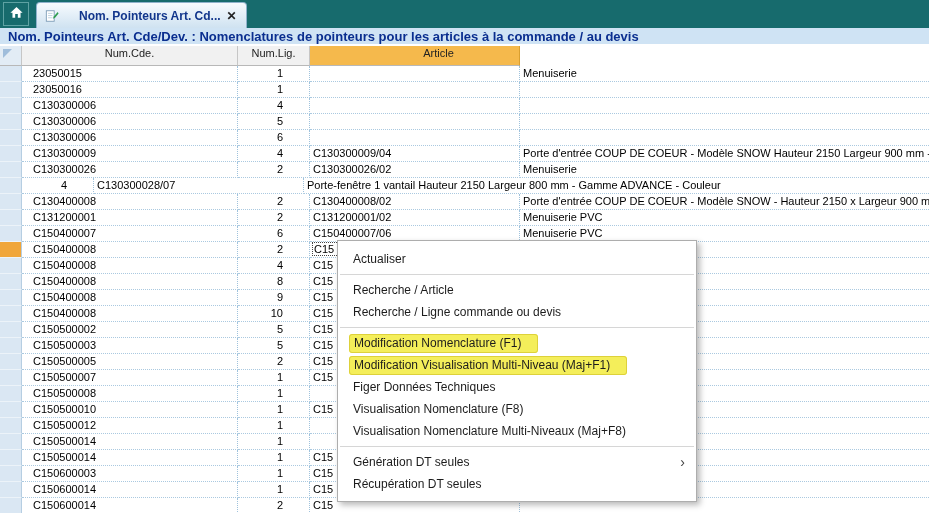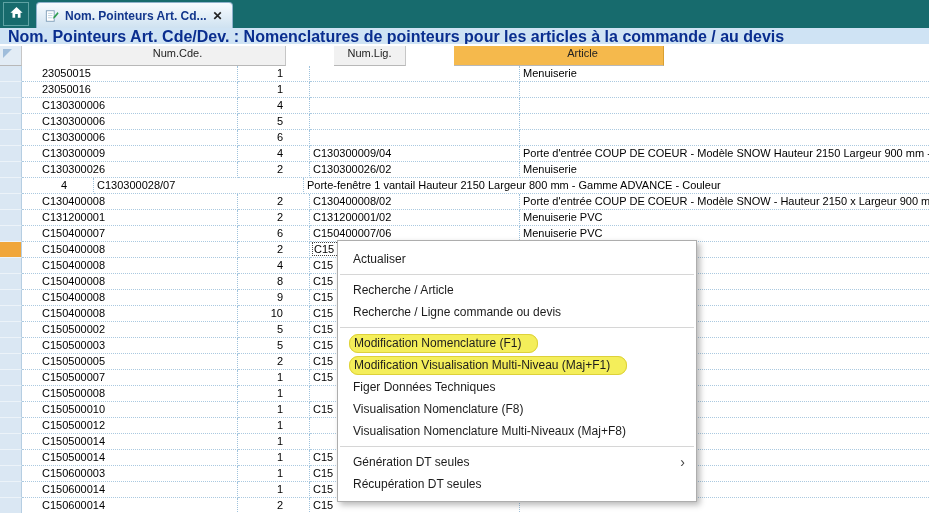--- a/index.html
+++ b/index.html
@@ -34,43 +34,43 @@
     padding:0 9px 0 8px;
     background:linear-gradient(#f7fbfe,#cfe2f1);
     border:1px solid #8fb2cc;
     border-bottom:none;
     border-radius:4px 4px 0 0;
     min-width:196px;
   }
   .tab-icon svg { width:14px; height:14px; display:block; }
   .tab-label {
     font-size:12px; font-weight:bold; color:#12368c;
-    white-space:nowrap; overflow:hidden;
+    white-space:nowrap; overflow:hidden;margin-left:14px;
   }
   .tab-close {
     margin-left:auto;
     font-size:12px; font-weight:bold; color:#222;
     cursor:pointer; line-height:1;
   }
 
   
   .titlebar {
     height:18px;
     line-height:18px;
     background:var(--titlebar-bg,#cfe3f4);
     border-bottom:2px solid #ffffff;
     color:var(--titlebar-text,#0a2e8f);
-    font-size:16px; font-weight:bold;
+    font-size:13px; font-weight:bold;
     padding-left:8px;
     white-space:nowrap; overflow:hidden;
   }
 
   
   .table { width:100%; }
-  .thead { display:flex; height:20px;gap:48px; }
+  .thead { display:flex; height:20px; }
   .hcell {
     background:#f1f1f1;
     border-right:1px solid #c6c6c6;
     border-bottom:1px solid #b8b8b8;
     font-size:11px; color:#222;
     text-align:center; line-height:15px;
     overflow:hidden; white-space:nowrap;
   }
   .gutter-h {
     width:22px;
@@ -98,21 +98,21 @@
     line-height:15px;
     overflow:hidden; white-space:nowrap;
   }
   .gutter {
     width:22px;
     background:#dae7f3;
     border-right:1px solid #b6cee2;
     border-bottom:1px solid #ecf3f9;
   }
   .trow.selected .gutter { background:var(--selected-gutter,#f0a63a); }
-  .cde { width:216px; padding-left:20px; }
+  .cde { width:216px; padding-left:11px; }
   .lig { width:72px; text-align:right; padding-right:26px; }
   .article { width:210px; padding-left:3px; }
   .designation { flex:1; padding-left:3px; border-right:none; }
   .focus-box { outline:1px dotted #444; padding:0 6px 0 1px; }
 
   
   .context-menu {
     position:absolute;
     left:337px; top:240px;
     width:360px;
@@ -131,21 +131,21 @@
     cursor:pointer;
   }
   .menu-sep {
     border-top:1px solid #d6d6d6;
     margin:4px 2px;
     height:0;
   }
   .hl-span {
     background:var(--highlight,#f4ee5a);
     border:1px solid #ddd13a;
-    border-radius:9px;
+    border-radius:3px;
     padding:1px 16px 2px 4px;
     margin-left:-4px;
   }
   .submenu-arrow {
     position:absolute;
     right:11px; top:0;
     font-size:14px; color:#444;
   }
 </style>
 </head>

